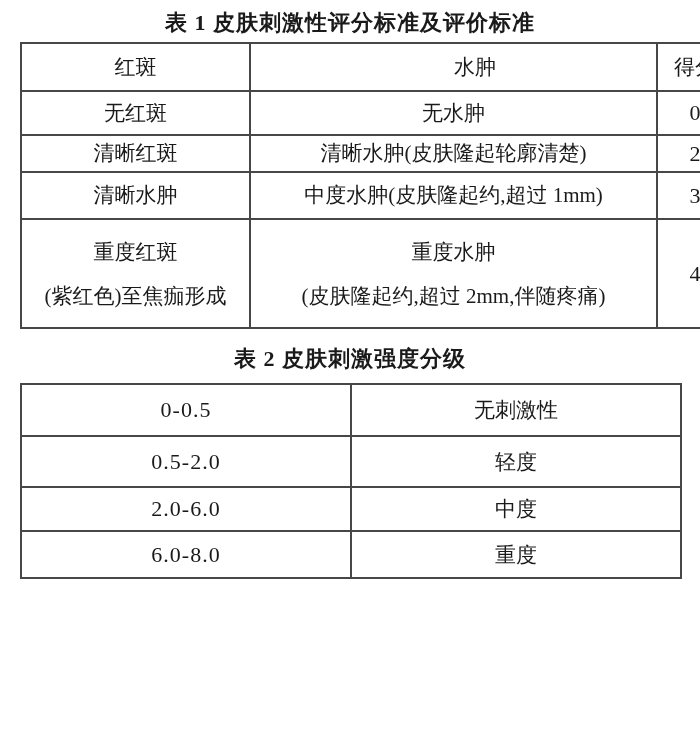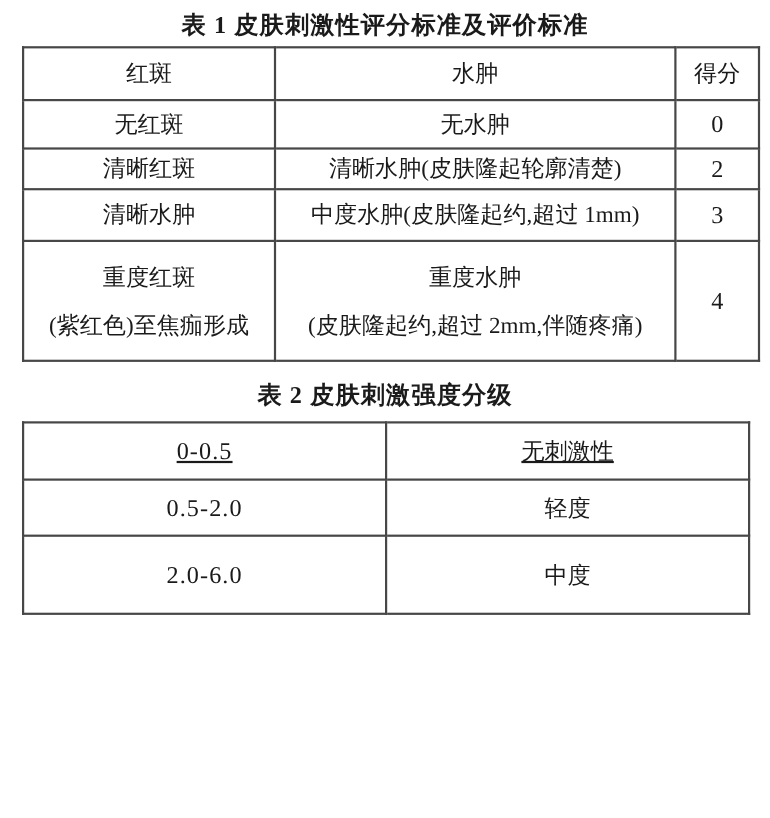--- a/index.html
+++ b/index.html
@@ -43,36 +43,36 @@
   }
   td {
     border: 2px solid #474747;
     text-align: center;
     vertical-align: middle;
     font-size: 21px;
     padding: 0;
     overflow: hidden;
   }
   .tbl-1 .c-ery  { width: 227px; }
-  .tbl-1 .c-ede  { width: 362px; }
+  .tbl-1 .c-ede  { width: 362px; padding-left: 43px; }
   .tbl-1 .c-scr  { width: 74px;  }
   .tbl-2 .c-rng  { width: 257px; }
   .tbl-2 .c-typ  { width: 405px; }
 
   .r-h1  { height: 48px; }
   .r-1   { height: 44px; }
   .r-2   { height: 89px; }
   .r-3   { height: 37px; }
   .r-4   { height: 47px; }
   .r-5   { height: 109px; }
 
   .r-h2  { height: 46px; }
-  .r-6   { height: 52px; text-decoration: underline; }
+  .r-6   { height: 52px; }
   .r-7   { height: 51px; }
-  .r-8   { height: 71px; }
+  .r-8   { height: 44px; }
   .r-9   { height: 47px; }
 
   .line {
     line-height: 29px;
   }
   .two-line .line {
     line-height: 44px;
   }
   .score {
     font-size: 22px;
@@ -149,14 +149,18 @@
     <td>无刺激性</td>
   </tr>
   <tr class="r-7">
     <td class="range">0.5-2.0</td>
     <td>轻度</td>
   </tr>
   <tr class="r-8">
     <td class="range">2.0-6.0</td>
     <td>中度</td>
   </tr>
+  <tr class="r-9">
+    <td class="range">6.0-8.0</td>
+    <td>重度</td>
+  </tr>
 </tbody>
   </table>
 
 </body></html>

